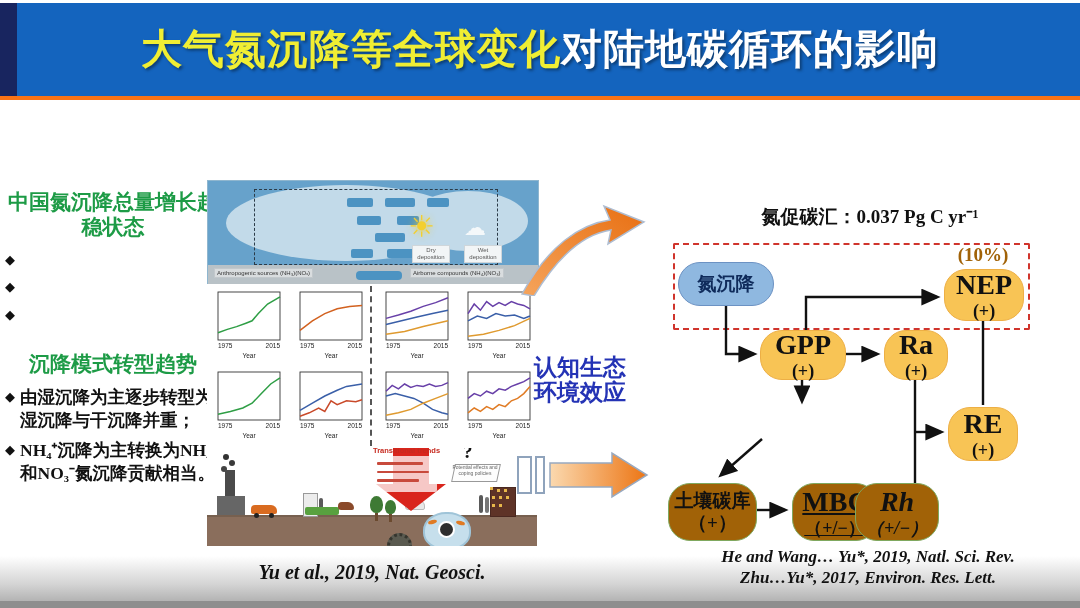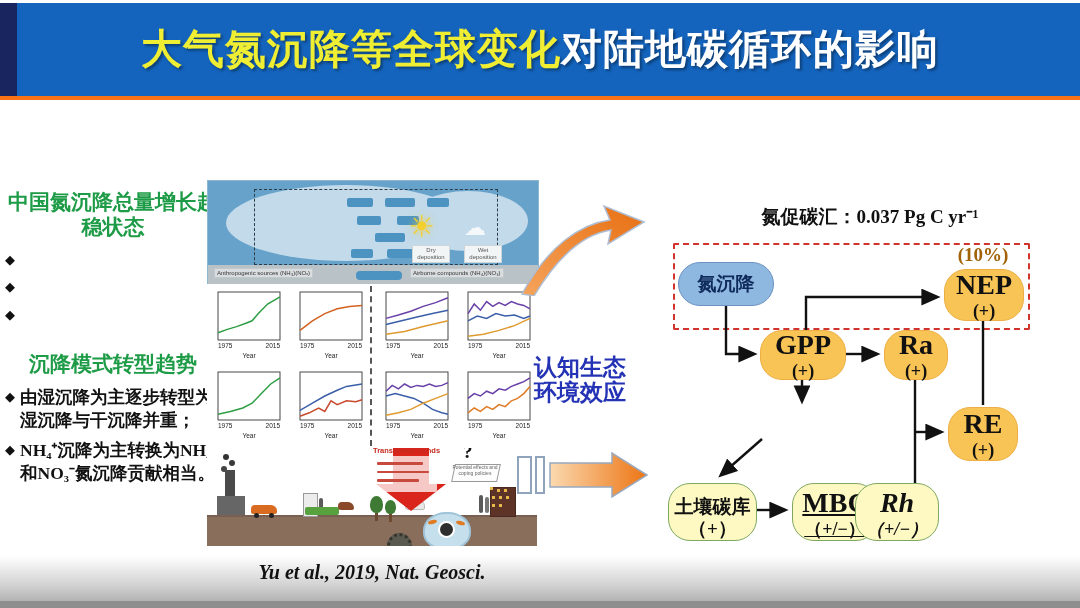--- a/index.html
+++ b/index.html
@@ -103,21 +103,21 @@
   .subtitle{position:absolute;left:660px;top:203px;width:420px;text-align:center;
             font-weight:700;font-size:19px;}
   .dashed-red{position:absolute;left:673px;top:243px;width:353px;height:83px;
               border:2.5px dashed #D0342C;border-radius:2px;}
   .contribution{position:absolute;left:938px;top:244px;width:90px;text-align:center;
                 color:#a16207;font-weight:700;font-size:19px;}
   .node{position:absolute;display:flex;flex-direction:column;align-items:center;justify-content:center;
         border-radius:22px;font-weight:700;text-align:center;line-height:1.15;z-index:2;}
   .node .nl{font-size:28px;} .node .ns{font-size:18px;}
   .node.orange{background:#F8C455;border:1px solid #EDAF45;}
-  .node.green{background:#fef9c3;border:1.5px solid #7FA85F;justify-content:flex-end;}
+  .node.green{background:#a16207;border:1.5px solid #7FA85F;}
   .node.blue{background:#8FB8E0;border:1.5px solid #6C92C3;color:#0F2B5B;}
   .node.cjk .nl{font-size:19px;}
   .diagram-arrows{position:absolute;left:655px;top:235px;z-index:1;}
 
   .refs{position:absolute;left:656px;top:547px;width:424px;text-align:center;font-style:italic;
         font-weight:700;font-size:17px;line-height:1.22;z-index:3;}
 
   
   .bottom-fade{position:absolute;left:0;right:0;bottom:0;height:52px;z-index:1;
      background:linear-gradient(to bottom, rgba(190,190,190,0) 0%, rgba(175,175,175,.55) 55%, rgba(150,150,150,.85) 100%);}
@@ -383,14 +383,18 @@
   </div>
   <div class="node green" style="left:792px;top:483px;width:84px;height:56px;text-decoration:underline;">
     <div class="nl">MBC</div>
     <div class="ns">（+/−）</div>
   </div>
   <div class="node green" style="left:855px;top:483px;width:82px;height:56px;font-style:italic;">
     <div class="nl">Rh</div>
     <div class="ns">（+/−）</div>
   </div>
 
+  <div class="refs">
+    <div>He and Wang… Yu*, 2019, Natl. Sci. Rev.</div>
+    <div>Zhu…Yu*, 2017, Environ. Res. Lett.</div>
+  </div>
 
 </div>
 
 </body></html>

